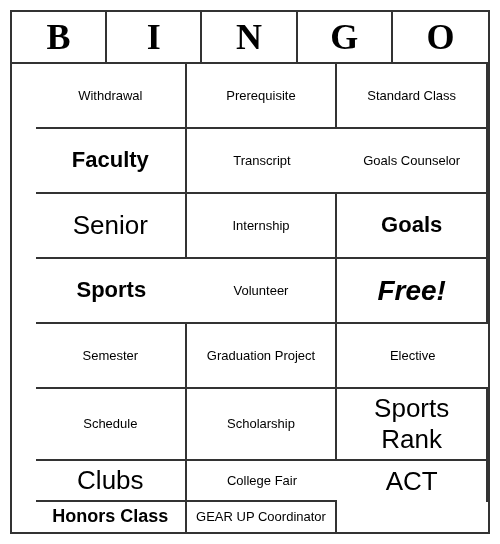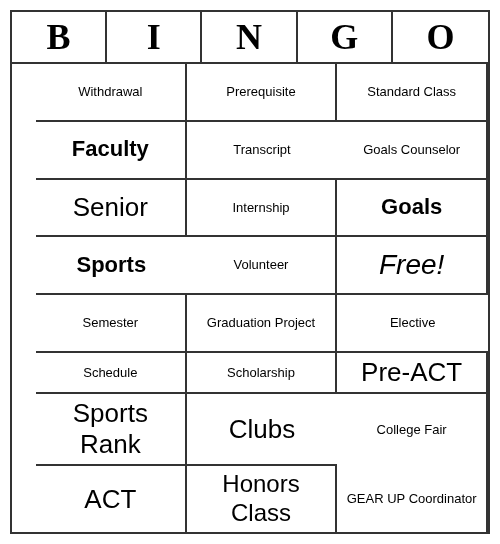--- a/index.html
+++ b/index.html
@@ -64,26 +64,26 @@
     .bingo-cell.large {
       font-size: 22px;
       font-weight: bold;
     }
     .bingo-cell.xlarge {
       font-size: 26px;
       font-weight: normal;
     }
     .bingo-cell.free {
       font-size: 28px;
-      font-weight: normal;
+      font-weight: bold;
       font-style: italic;
     }
     .bingo-cell.medium {
-      font-size: 24px;
-      font-weight: normal;
+      font-size: 18px;
+      font-weight: bold;
     }
   </style>
 </head>
 <body>
 
 <div class="bingo-card">
   <div class="bingo-header">
   <div class="bingo-header-cell">B</div>
       <div class="bingo-header-cell">I</div>
       <div class="bingo-header-cell">N</div>
@@ -101,21 +101,20 @@
       <div class="bingo-cell">Internship</div>
       <div class="bingo-cell large">Goals</div>
       <div class="bingo-cell large">Sports</div>
       <div class="bingo-cell">Volunteer</div>
       <div class="bingo-cell free">Free!</div>
       <div class="bingo-cell">Semester</div>
       <div class="bingo-cell">Graduation Project</div>
       <div class="bingo-cell">Elective</div>
       <div class="bingo-cell">Schedule</div>
       <div class="bingo-cell">Scholarship</div>
-      <div class="bingo-cell xlarge">Pre-ACT</div>
       <div class="bingo-cell xlarge">Sports Rank</div>
       <div class="bingo-cell xlarge">Clubs</div>
       <div class="bingo-cell">College Fair</div>
       <div class="bingo-cell xlarge">ACT</div>
       <div class="bingo-cell medium">Honors Class</div>
       <div class="bingo-cell">GEAR UP Coordinator</div>
     </div>
 </div>
 
 </body></html>

